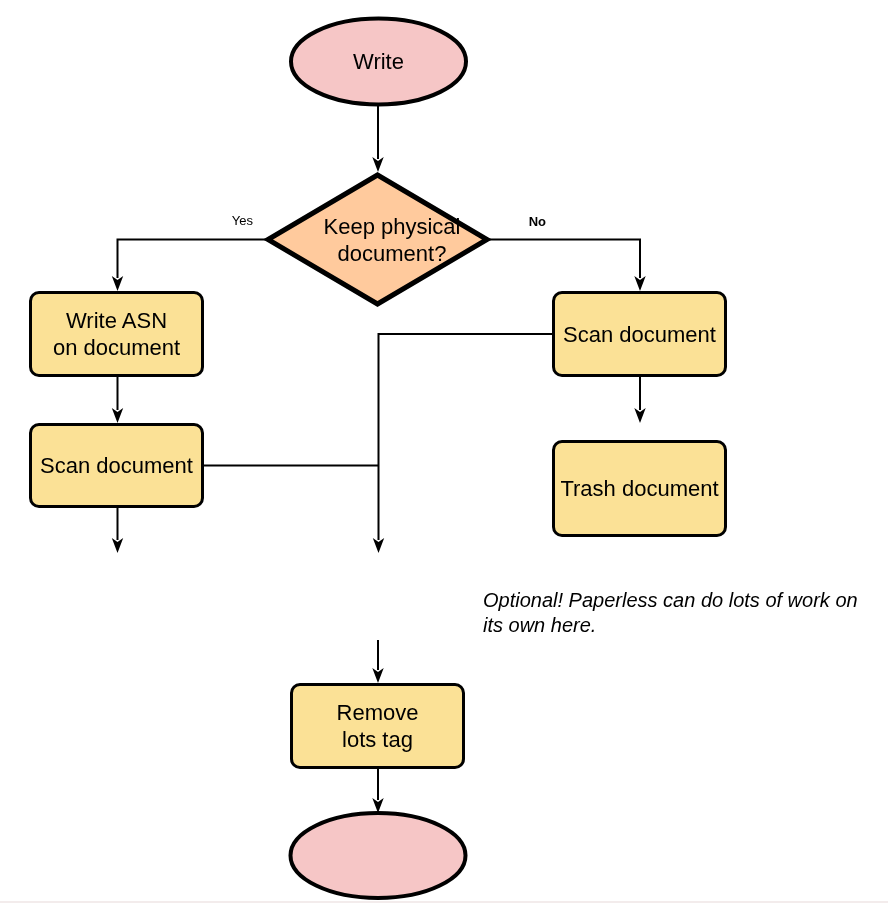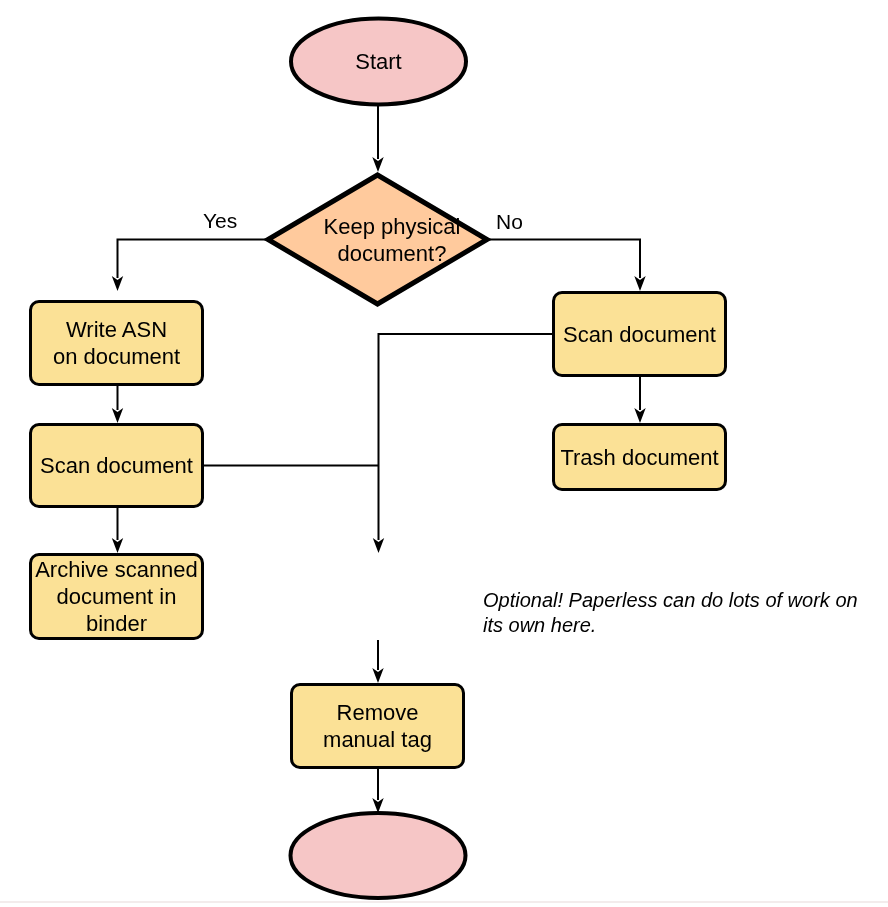--- a/index.html
+++ b/index.html
@@ -43,56 +43,56 @@
   .shape-label {
     position: absolute;
     display: flex;
     align-items: center;
     justify-content: center;
     text-align: center;
     pointer-events: none;
   }
   .edge-label {
     position: absolute;
-    font-size: 21px;
+    font-size: 13px;
     line-height: 22px;
-    text-align: left;
+    text-align: right;
   }
   .note-text {
     position: absolute;
     left: 483px;
     top: 588px;
     width: 410px;
     font-size: 20px;
     line-height: 25px;
     font-style: italic;
     white-space: pre-line;
   }
   .bottom-edge {
     position: absolute;
     left: 0;
     top: 901px;
     width: 888px;
     height: 2px;
     background: #f3ecec;
   }
   
-  #box-write-asn   { left: 29px;  top: 291px; width: 175px; height: 86px; margin-top: 9px; }
+  #box-write-asn   { left: 29px;  top: 291px; width: 175px; height: 86px; }
   #box-scan-left   { left: 29px;  top: 423px; width: 175px; height: 85px; }
   #box-archive     { left: 29px;  top: 553px; width: 175px; height: 87px; }
   #box-scan-right  { left: 552px; top: 291px; width: 175px; height: 86px; }
-  #box-trash       { left: 552px; top: 423px; width: 175px; height: 68px; align-items: center; }
+  #box-trash       { left: 552px; top: 440px; width: 175px; height: 97px; align-items: center; }
   #box-tagging     { left: 290px; top: 553px; width: 176px; height: 87px; }
   #box-remove      { left: 290px; top: 683px; width: 175px; height: 86px; }
   
   #label-start    { left: 291px; top: 18px;  width: 175px; height: 87px; }
   #label-decision { left: 292px; top: 212px; width: 200px; height: 56px; }
   #label-end      { left: 291px; top: 813px; width: 175px; height: 85px; }
   #label-yes { left: 203px; top: 210px; width: 50px; }
-  #label-no  { left: 496px; top: 211px; width: 50px; }
+  #label-no  { left: 496px; top: 211px; width: 50px; font-weight: bold; }
 </style>
 </head>
 <body>
 
 <div id="canvas">
 
   <svg id="edges-svg" viewBox="0 0 888 907" xmlns="http://www.w3.org/2000/svg">
 
     <g stroke="#000000" stroke-width="2" fill="none">
       <path d="M378 103 L378 159"></path>
@@ -119,48 +119,43 @@
       <path d="M378 813 L372.3 798 L378 802 L383.7 798 Z"></path>
     </g>
 
     <ellipse cx="378.5" cy="61.5" rx="87.5" ry="43" fill="#F6C6C6" stroke="#000000" stroke-width="4"></ellipse>
     <ellipse cx="378" cy="855.5" rx="87.5" ry="42.5" fill="#F6C6C6" stroke="#000000" stroke-width="4"></ellipse>
 
     <polygon points="377.5,175 487,239.5 377.5,304 268,239.5" fill="#FFCA9D" stroke="#000000" stroke-width="5"></polygon>
   </svg>
 
   <div class="shape-label" id="label-start">
-    <span class="node-label">Start</span>
+    <span class="node-label">Write</span>
   </div>
   <div class="shape-label" id="label-decision">
     <span class="node-label">Keep physical
 document?</span>
   </div>
 
   <div class="node-box" id="box-write-asn">
     <span class="node-label">Write ASN
 on document</span>
   </div>
   <div class="node-box" id="box-scan-left">
     <span class="node-label">Scan document</span>
   </div>
-  <div class="node-box" id="box-archive">
-    <span class="node-label">Archive scanned
-document in
-binder</span>
-  </div>
   <div class="node-box" id="box-scan-right">
     <span class="node-label">Scan document</span>
   </div>
   <div class="node-box" id="box-trash">
     <span class="node-label">Trash document</span>
   </div>
   <div class="node-box" id="box-remove">
     <span class="node-label">Remove
-manual tag</span>
+lots tag</span>
   </div>
 
   <div class="edge-label" id="label-yes">Yes</div>
   <div class="edge-label" id="label-no">No</div>
 
   <div class="note-text">Optional! Paperless can do lots of work on
 its own here.</div>
 
   <div class="bottom-edge"></div>
 

